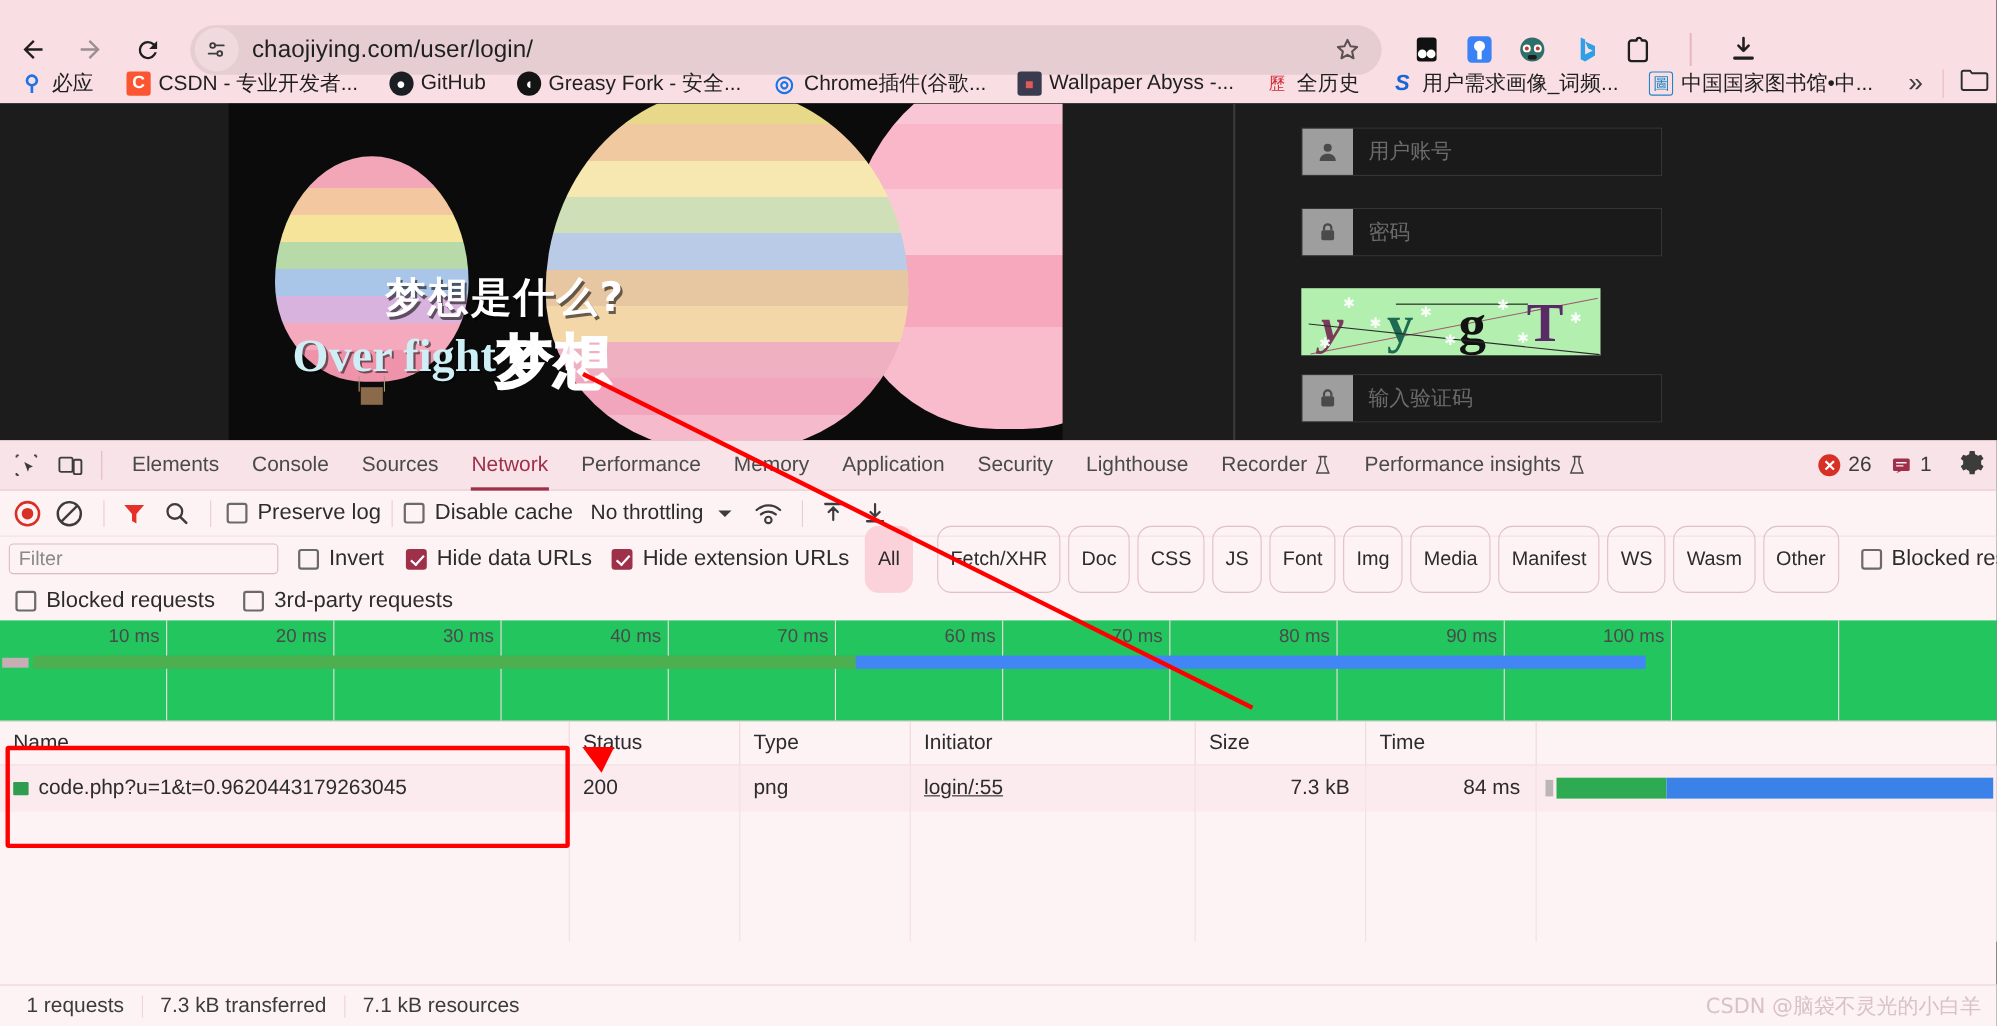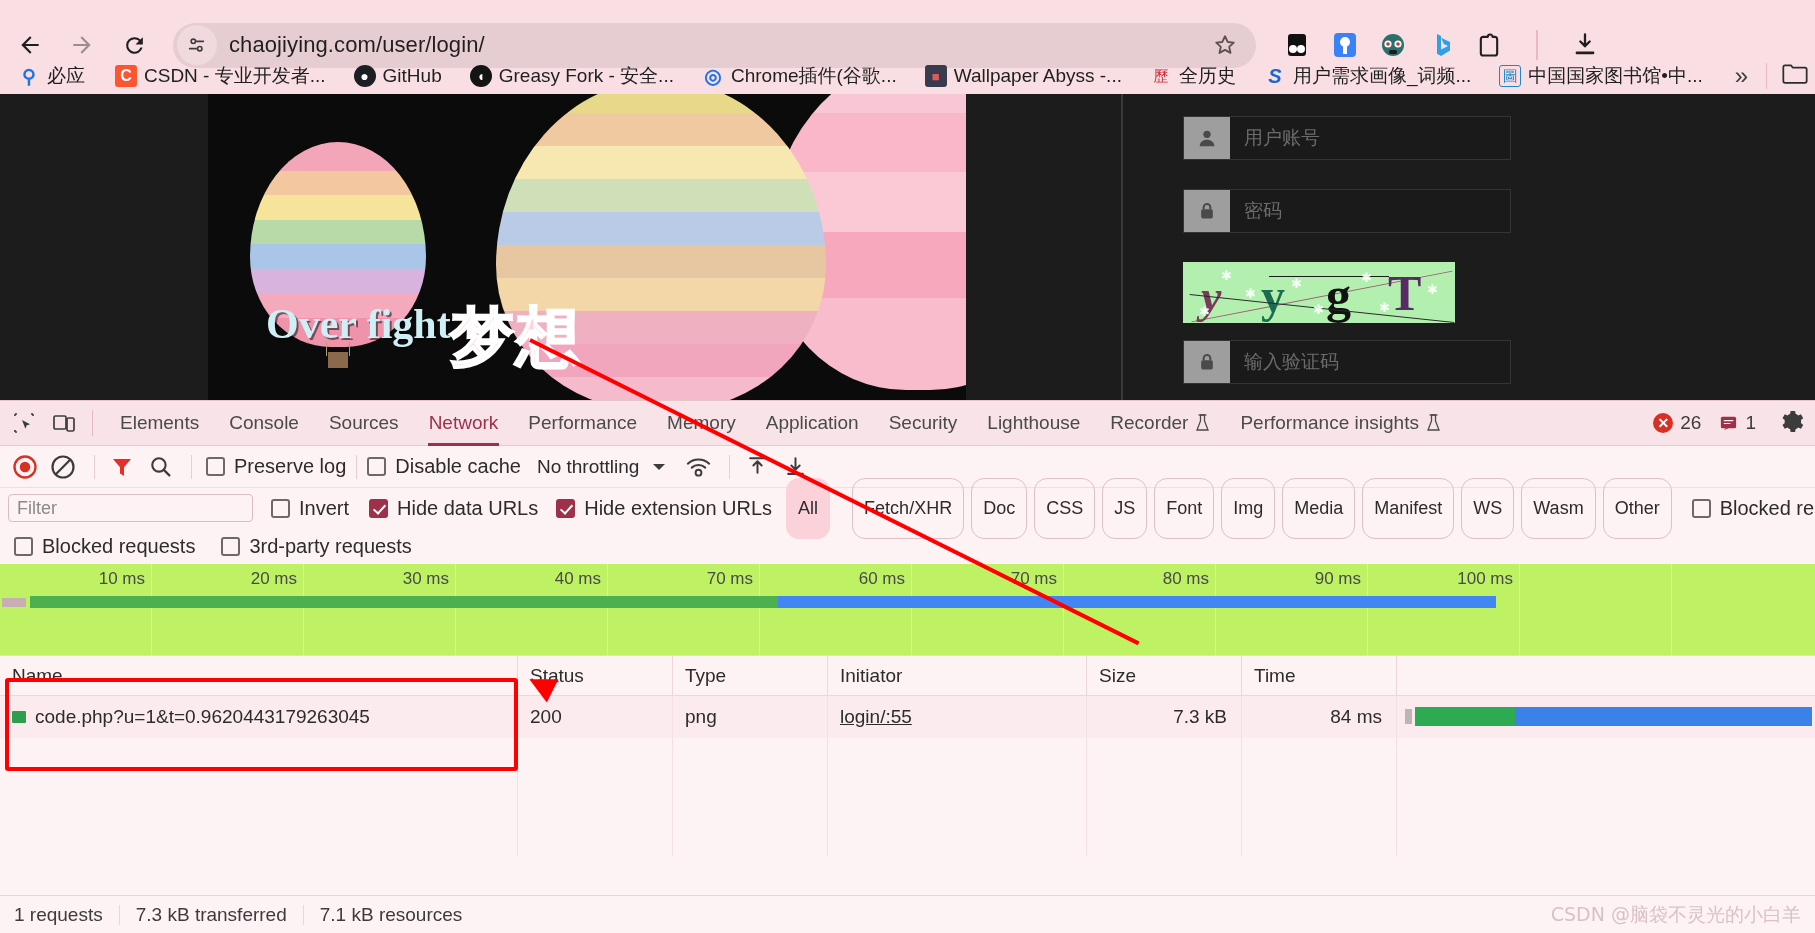--- a/index.html
+++ b/index.html
@@ -155,21 +155,21 @@
     font-family: "DejaVu Sans", sans-serif;
   }
   #hero-text-2 {
     position: absolute; left: 58px; top: 206px;
     font-size: 42px; font-weight: bold; color: #cfeff6;
     font-family: "Liberation Serif", serif;
     text-shadow: 2px 2px 0 #00000080;
   }
   #hero-text-3 {
     position: absolute; left: 242px; top: 200px;
-    font-size: 64px; font-weight: bold; color: #ffd2df;
+    font-size: 52px; font-weight: bold; color: #ffd2df;
     font-family: "DejaVu Sans", sans-serif;
     -webkit-text-stroke: 2px #ffffff;
     letter-spacing: 2px;
   }
 
   
   #login-form { position: absolute; left: 1183px; top: 22px; width: 330px; }
   .login-field {
     display: flex; align-items: center;
     height: 44px; margin-bottom: 29px;
@@ -321,21 +321,21 @@
   #filter-row2 {
     height: 36px; display: flex; align-items: center;
     padding-left: 8px; gap: 26px;
     background: #fdf2f4;
   }
 
   
   #overview {
     position: relative;
     height: 92px;
-    background: #bef264;
+    background: #22c55e;
     border-bottom: 1px solid #f0d6dc;
   }
   .ruler-tick {
     position: absolute; top: 0; bottom: 0;
     width: 1px; background: #f3dbe1;
   }
   .ruler-label {
     position: absolute; top: 5px;
     font-size: 17px; color: #4a4a4a;
     transform: translateX(-100%);
@@ -376,21 +376,21 @@
   #wf-green { position: absolute; left: 18px; top: 11px; width: 100px; height: 19px; background: #2eaa52; }
   #wf-blue { position: absolute; left: 118px; top: 11px; width: 297px; height: 19px; background: #3b82e8; }
 
   
   #dt-statusbar {
     position: absolute; left: 0; bottom: 0;
     width: 100%; height: 38px;
     border-top: 1px solid #ecd2d8;
     background: #fdf2f4;
     display: flex; align-items: center;
-    padding-left: 14px; gap: 0;
+    padding-left: 24px; gap: 0;
     font-size: 19px; color: #3c3c3c;
   }
   .sb-sep { width: 1px; height: 20px; background: #f0d2d9; margin: 0 16px; }
   #watermark {
     position: absolute; right: 14px; top: 50%; transform: translateY(-50%);
     font-size: 19px; color: #d8c2c7;
     font-family: "DejaVu Sans", sans-serif;
   }
 
   
@@ -566,20 +566,21 @@
 <div id="page-viewport">
 
   <div id="page-col-divider"></div>
 
   <div id="hero-banner">
     <div class="balloon" id="balloon-right"></div>
     <div class="balloon" id="balloon-center"></div>
     <div class="balloon" id="balloon-left"></div>
     <div id="balloon-left-lines"></div>
     <div id="balloon-left-basket"></div>
+    <div id="hero-text-1">梦想是什么?</div>
     <div id="hero-text-2">Over fight</div>
     <div id="hero-text-3">梦想</div>
   </div>
 
   <div id="login-form">
 
     <div class="login-field">
       <div class="field-icon">
         <svg width="22" height="22" viewBox="0 0 24 24">
           <circle cx="12" cy="8" r="4" fill="#4a4a4a"></circle>

